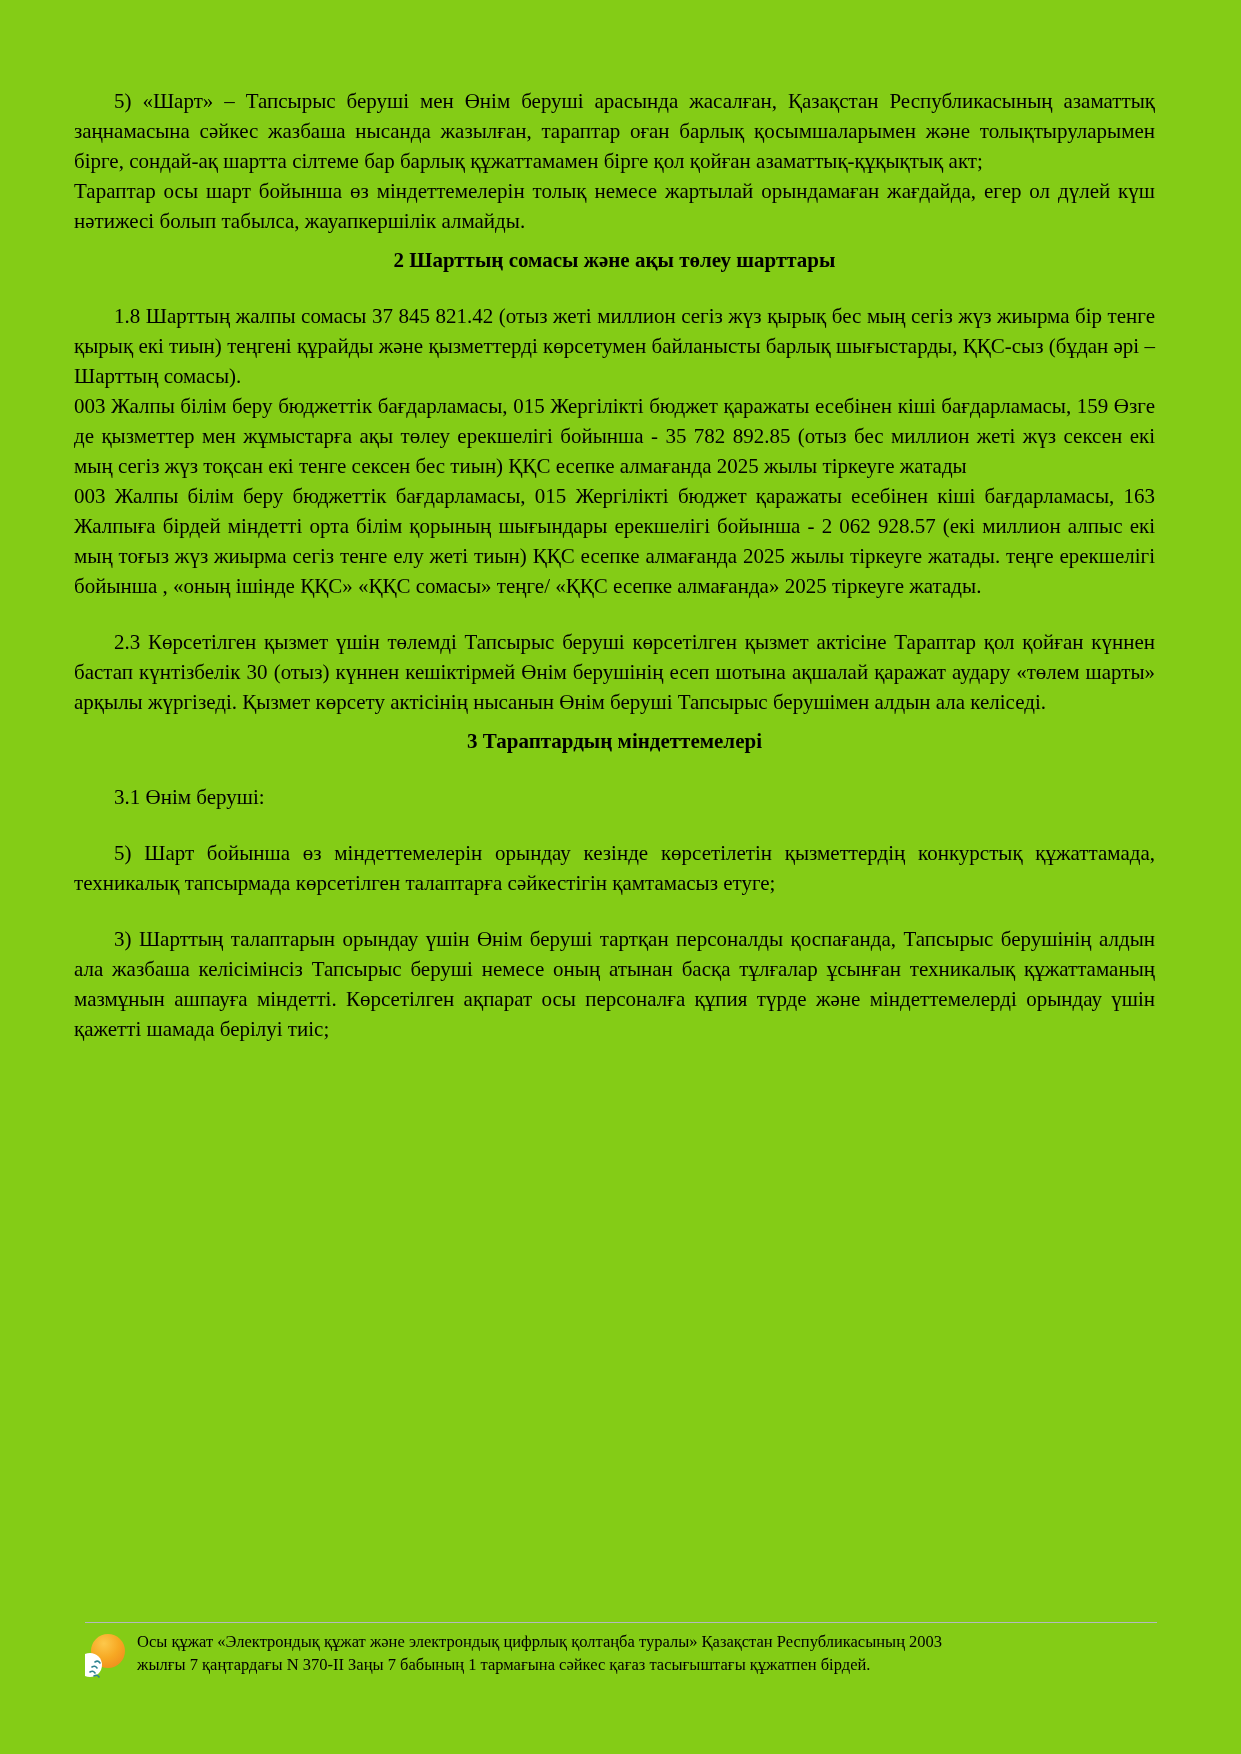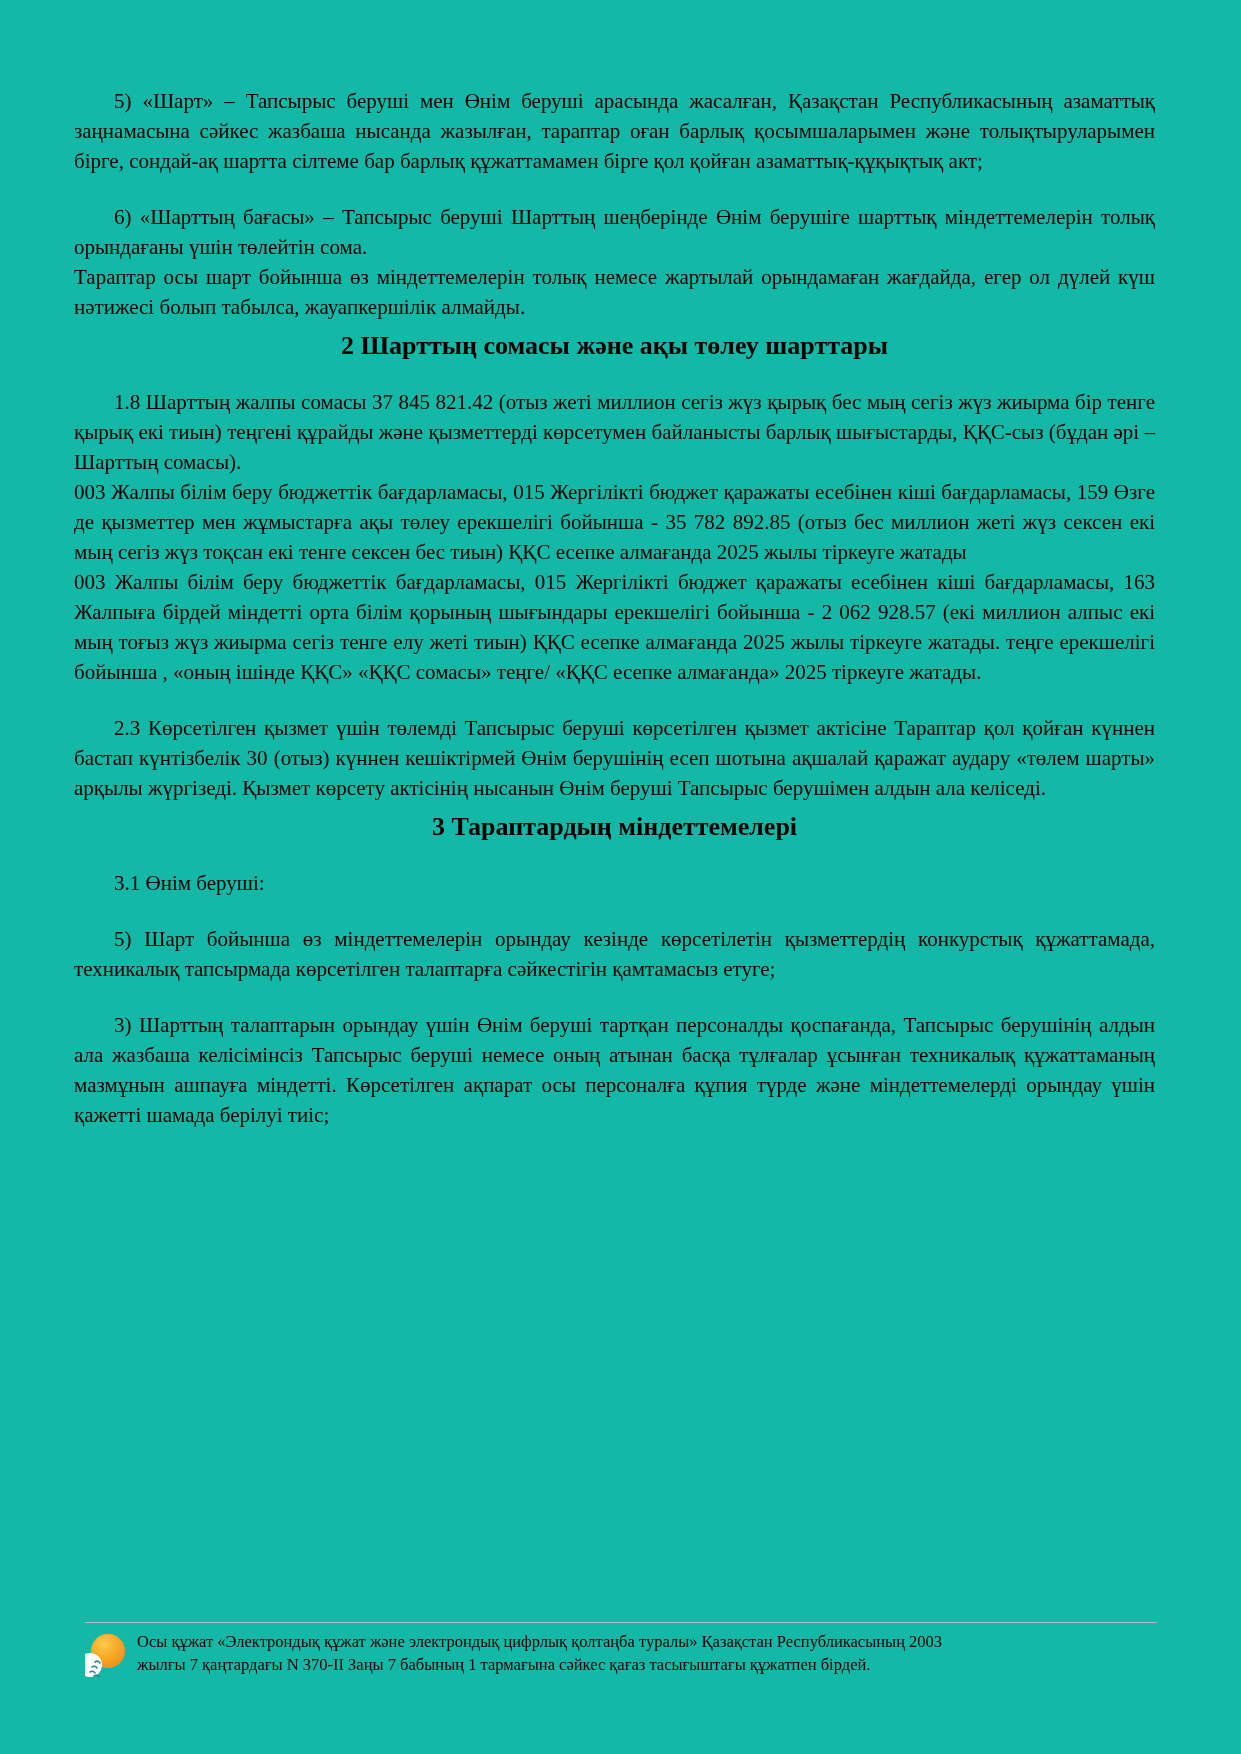--- a/index.html
+++ b/index.html
@@ -1,39 +1,39 @@
 <!DOCTYPE html>
 <html><head>
 <meta charset="utf-8">
 <style>
   html, body { margin: 0; padding: 0; background: #ffffff; }
   .page {
     position: relative;
     width: 1241px;
     height: 1754px;
-    background: #14b8a6;
+    background: #84cc16;
     font-family: "Liberation Serif", "DejaVu Serif", serif;
     color: #000000;
     overflow: hidden;
   }
   .doc {
     position: absolute;
     left: 74px;
     top: 86px;
     width: 1081px;
     font-size: 21px;
     line-height: 30px;
     text-align: justify;
   }
   .para { margin: 0; }
   .para.indent { text-indent: 40px; }
   .para.gap { margin-top: 26px; }
   .heading {
     margin: 9px 0 0 0;
-    font-size: 26px;
+    font-size: 21px;
     line-height: 30px;
     font-weight: bold;
     text-align: center;
   }
   .footer {
     position: absolute;
     left: 85px;
     top: 1622px;
     width: 1072px;
     border-top: 1px solid #b3b9be;
@@ -49,21 +49,20 @@
     text-align: left;
   }
 </style>
 </head>
 <body>
 
 <div class="page">
 
   <div class="doc">
       <p class="para indent">5) «Шарт» – Тапсырыс беруші мен Өнім беруші арасында жасалған, Қазақстан Республикасының азаматтық заңнамасына сәйкес жазбаша нысанда жазылған, тараптар оған барлық қосымшаларымен және толықтыруларымен бірге, сондай-ақ шартта сілтеме бар барлық құжаттамамен бірге қол қойған азаматтық-құқықтық акт;</p>
-      <p class="para indent gap">6) «Шарттың бағасы» – Тапсырыс беруші Шарттың шеңберінде Өнім берушіге шарттық міндеттемелерін толық орындағаны үшін төлейтін сома.</p>
       <p class="para">Тараптар осы шарт бойынша өз міндеттемелерін толық немесе жартылай орындамаған жағдайда, егер ол дүлей күш нәтижесі болып табылса, жауапкершілік алмайды.</p>
       <h2 class="heading">2 Шарттың сомасы және ақы төлеу шарттары</h2>
       <p class="para indent gap">1.8 Шарттың жалпы сомасы 37 845 821.42 (отыз жеті миллион сегіз жүз қырық бес мың сегіз жүз жиырма бір тенге қырық екі тиын) теңгені құрайды және қызметтерді көрсетумен байланысты барлық шығыстарды, ҚҚС-сыз (бұдан әрі – Шарттың сомасы).</p>
       <p class="para">003 Жалпы білім беру бюджеттік бағдарламасы, 015 Жергілікті бюджет қаражаты есебінен кіші бағдарламасы, 159 Өзге де қызметтер мен жұмыстарға ақы төлеу ерекшелігі бойынша - 35 782 892.85 (отыз бес миллион жеті жүз сексен екі мың сегіз жүз тоқсан екі тенге сексен бес тиын) ҚҚС есепке алмағанда 2025 жылы тіркеуге жатады</p>
       <p class="para">003 Жалпы білім беру бюджеттік бағдарламасы, 015 Жергілікті бюджет қаражаты есебінен кіші бағдарламасы, 163 Жалпыға бірдей міндетті орта білім қорының шығындары ерекшелігі бойынша - 2 062 928.57 (екі миллион алпыс екі мың тоғыз жүз жиырма сегіз тенге елу жеті тиын) ҚҚС есепке алмағанда 2025 жылы тіркеуге жатады. теңге ерекшелігі бойынша , «оның ішінде ҚҚС» «ҚҚС сомасы» теңге/ «ҚҚС есепке алмағанда» 2025 тіркеуге жатады.</p>
       <p class="para indent gap">2.3 Көрсетілген қызмет үшін төлемді Тапсырыс беруші көрсетілген қызмет актісіне Тараптар қол қойған күннен бастап күнтізбелік 30 (отыз) күннен кешіктірмей Өнім берушінің есеп шотына ақшалай қаражат аудару «төлем шарты» арқылы жүргізеді. Қызмет көрсету актісінің нысанын Өнім беруші Тапсырыс берушімен алдын ала келіседі.</p>
       <h2 class="heading">3 Тараптардың міндеттемелері</h2>
       <p class="para indent gap">3.1 Өнім беруші:</p>
       <p class="para indent gap">5) Шарт бойынша өз міндеттемелерін орындау кезінде көрсетілетін қызметтердің конкурстық құжаттамада, техникалық тапсырмада көрсетілген талаптарға сәйкестігін қамтамасыз етуге;</p>
       <p class="para indent gap">3) Шарттың талаптарын орындау үшін Өнім беруші тартқан персоналды қоспағанда, Тапсырыс берушінің алдын ала жазбаша келісімінсіз Тапсырыс беруші немесе оның атынан басқа тұлғалар ұсынған техникалық құжаттаманың мазмұнын ашпауға міндетті. Көрсетілген ақпарат осы персоналға құпия түрде және міндеттемелерді орындау үшін қажетті шамада берілуі тиіс;</p>

